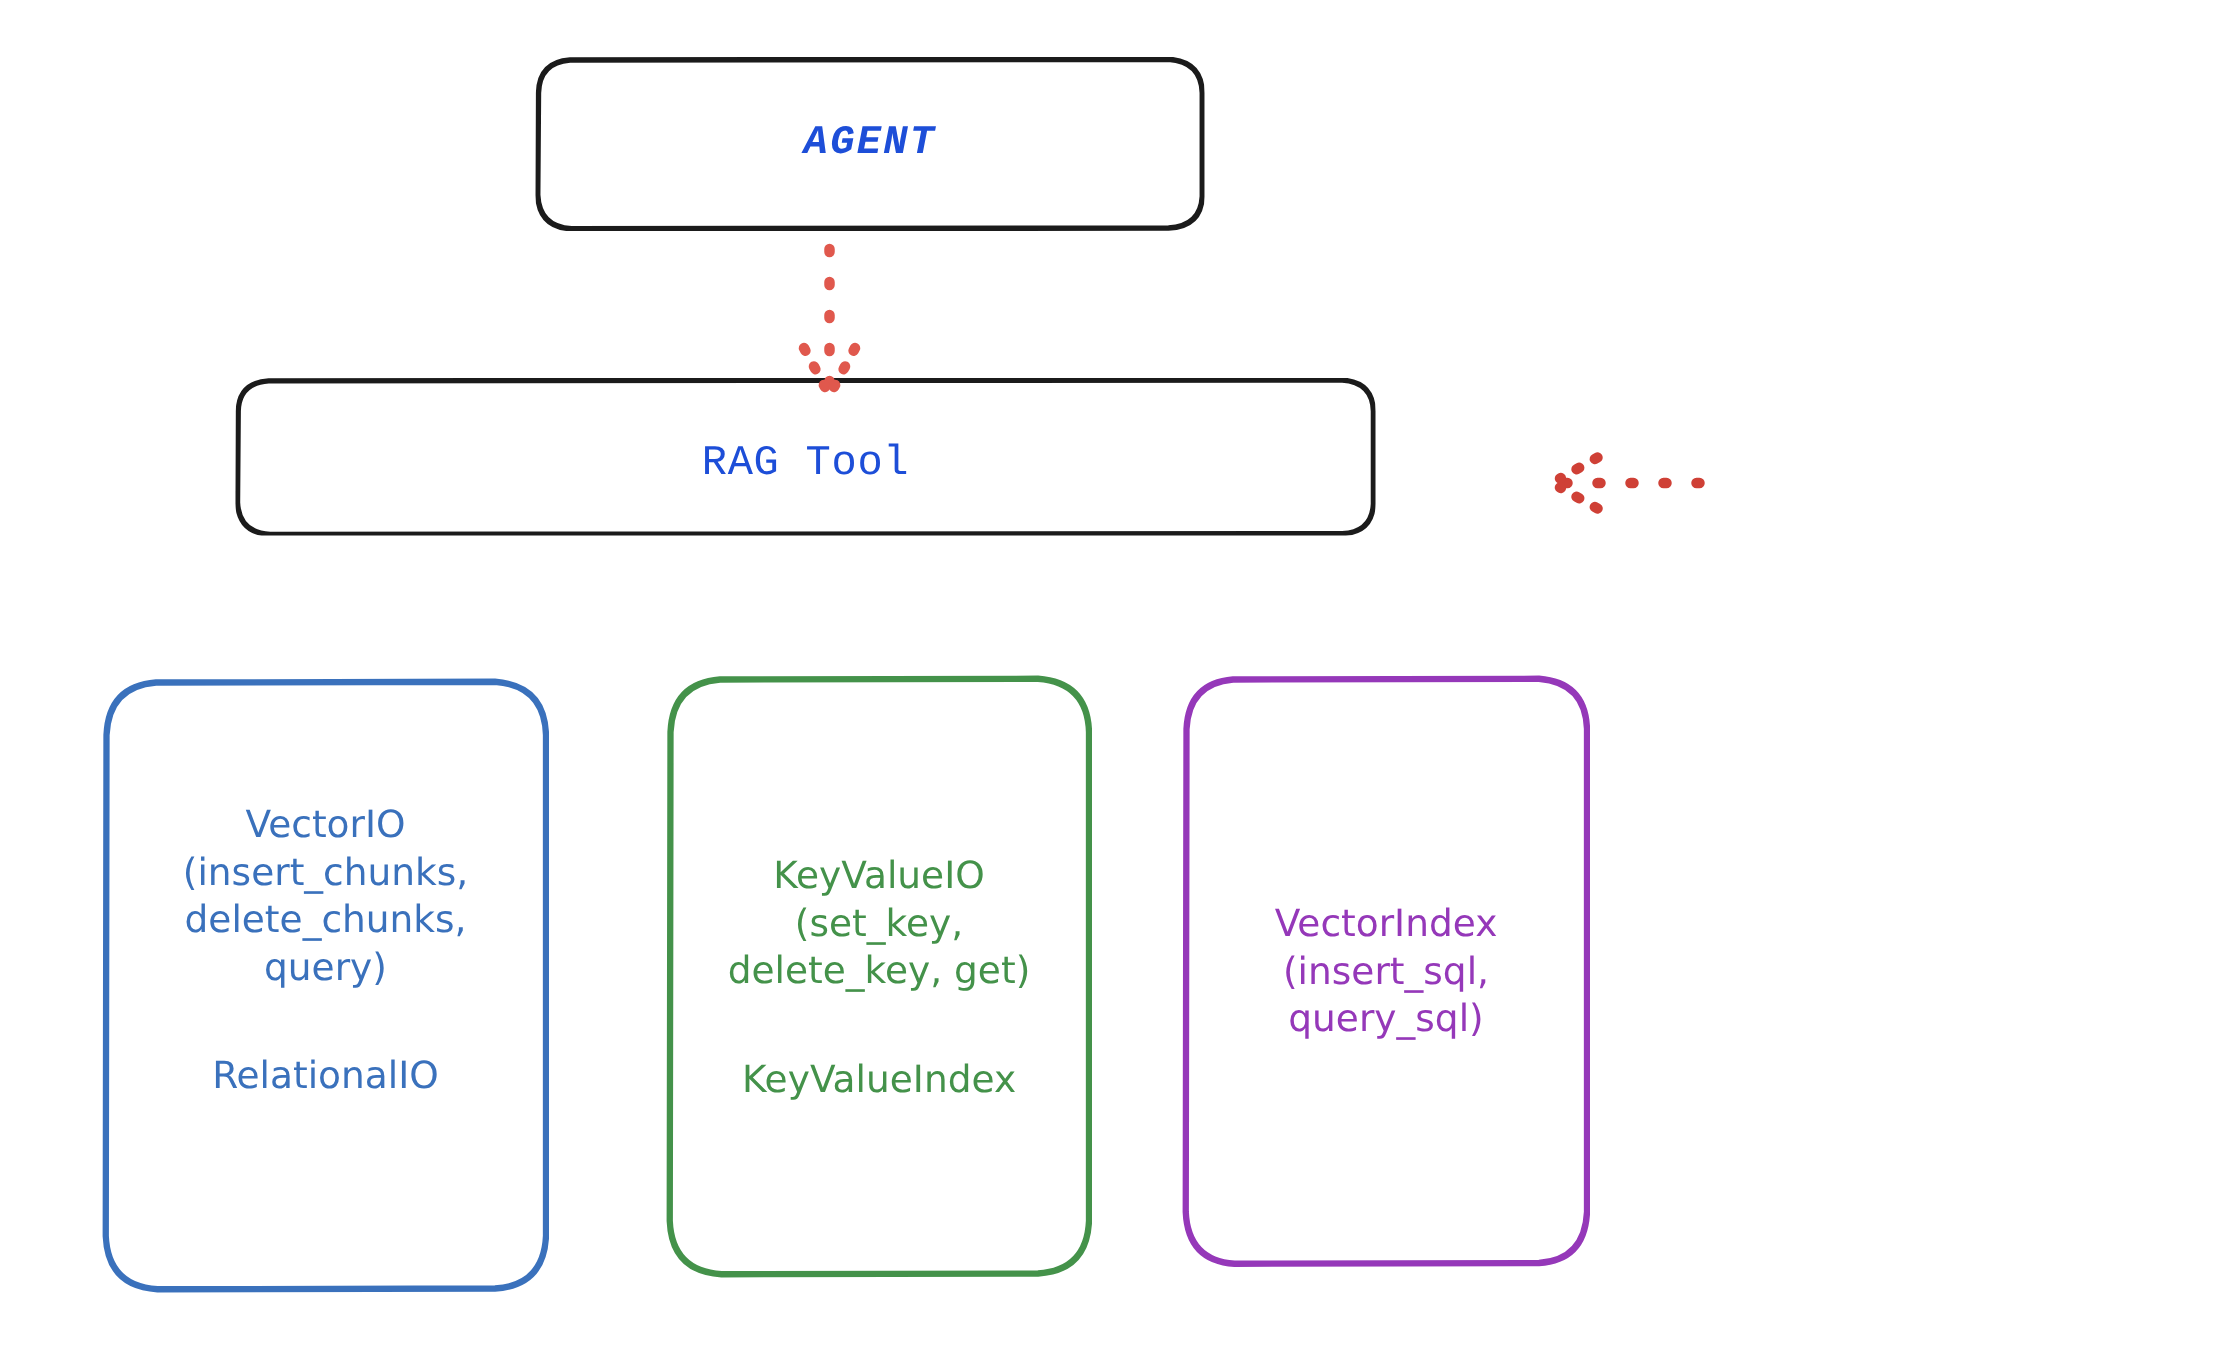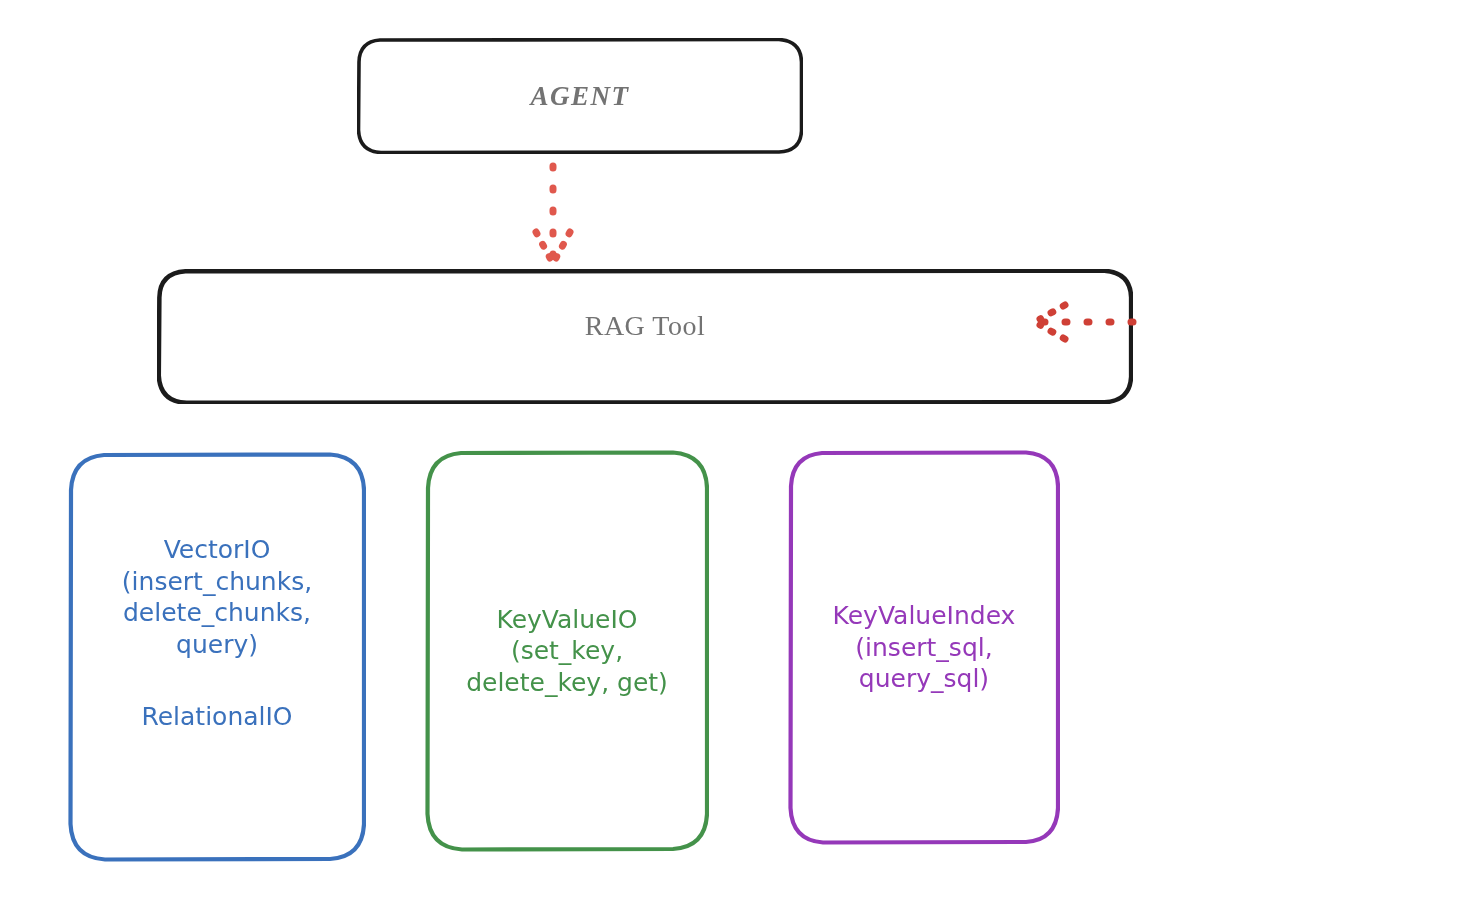--- a/index.html
+++ b/index.html
@@ -43,27 +43,27 @@
 
   
   #agent-node {
     left: 357px;
     top: 38px;
     width: 446px;
     height: 116px;
   }
   #ragtool-node {
     left: 157px;
-    top: 269px;
-    width: 976px;
+    top: 252px;
+    width: 760px;
     height: 114px;
   }
   .title-text {
-    font-family: Liberation Serif, serif;
-    color: #737373;
+    font-family: Liberation Mono, monospace;
+    color: #1d4ed8;
     font-size: 27px;
     letter-spacing: 1.5px;
     font-style: italic;
     font-weight: 600;
   }
   #ragtool-node .title-text {
     font-style: normal;
     font-weight: 500;
     letter-spacing: 0.5px;
     font-size: 28px;
@@ -71,21 +71,21 @@
 
   
   #vectorio-node {
     left: 68px;
     top: 452px;
     width: 298px;
     height: 361px;
     border-radius: 15px;
   }
   #keyvalueio-node {
-    left: 425px;
+    left: 444px;
     top: 450px;
     width: 284px;
     height: 402px;
   }
   #relationalio-node {
     left: 788px;
     top: 450px;
     width: 272px;
     height: 395px;
   }
@@ -167,29 +167,30 @@
   </div>
 
   <div class="node" id="keyvalueio-node">
     <svg class="sketch" viewBox="0 0 284 402" preserveAspectRatio="none">
       <path d="M36,3 L248,2.5 Q281,5 282,38 L282,364 Q280.5,397 248,399 L37,399.5 Q4,397.5 2.5,364 L3,38 Q4.5,5.5 36,3 Z" fill="#ffffff" stroke="#44924a" stroke-width="4.2" stroke-linecap="round" stroke-linejoin="round"></path>
     </svg>
     <div class="label-wrap">
       <div class="api-text c-green">KeyValueIO
 (set_key,
 delete_key, get)</div>
+      <div class="index-text c-green">KeyValueIndex</div>
     </div>
   </div>
 
   <div class="node" id="relationalio-node">
     <svg class="sketch" viewBox="0 0 272 395" preserveAspectRatio="none">
       <path d="M34,3 L238,2.5 Q269,5 270,36 L270,358 Q268.5,390 238,392 L35,392.5 Q4,390.5 2.5,358 L3,36 Q4.5,5.5 34,3 Z" fill="#ffffff" stroke="#9538b9" stroke-width="4.2" stroke-linecap="round" stroke-linejoin="round"></path>
     </svg>
     <div class="label-wrap">
-      <div class="api-text c-purple">KeyValueIndex
+      <div class="api-text c-purple">VectorIndex
 (insert_sql,
 query_sql)</div>
     </div>
   </div>
 
   <svg class="arrow-layer" viewBox="0 0 1484 910">
 
     <g>
       <line x1="553" y1="166" x2="553" y2="262" stroke="#e0584d" stroke-width="7" stroke-linecap="round" stroke-dasharray="2 20"></line>
       <line x1="536" y1="232" x2="550" y2="258" stroke="#e0584d" stroke-width="7" stroke-linecap="round" stroke-dasharray="2 12"></line>

